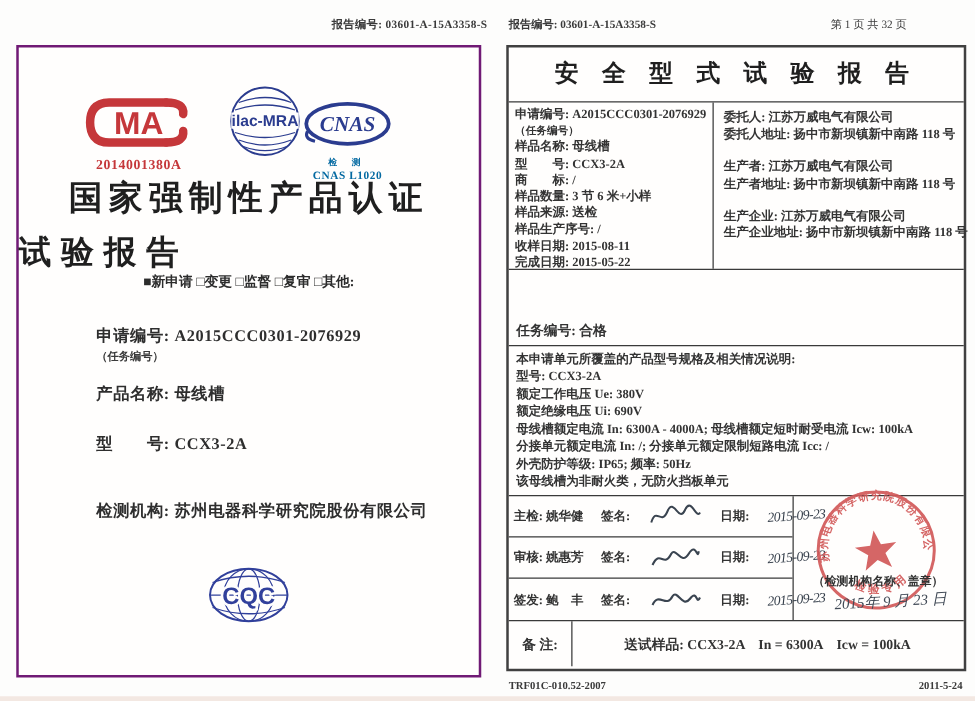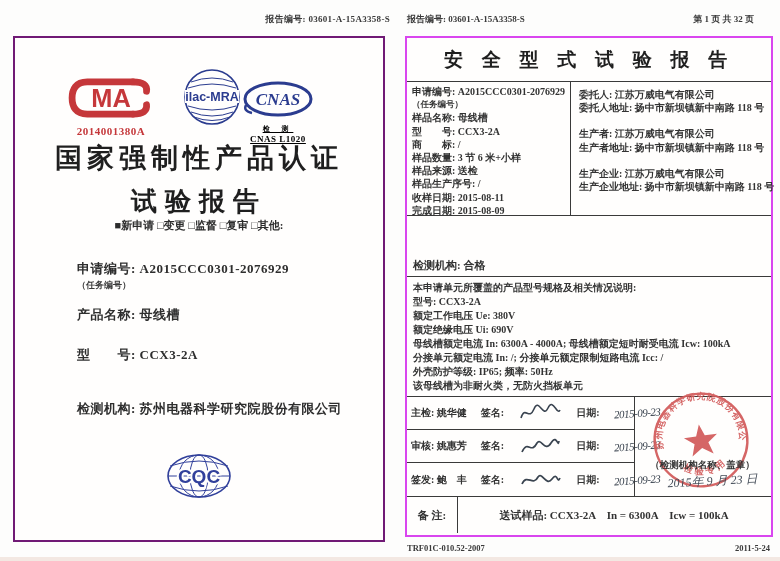--- a/index.html
+++ b/index.html
@@ -8,34 +8,34 @@
   .abs{position:absolute;}
   .scan-edge{position:absolute;left:0;right:0;bottom:0;height:4px;background:#f3e8e2;}
 
   
   .lp-repno{top:13px;left:230px;width:160px;font-size:9px;font-weight:bold;color:#3a3a3a;letter-spacing:.3px;text-align:right;}
   .lp-box{left:13px;top:36px;width:368px;height:502px;border:2px solid #701a75;background:#fffefd;}
   .lp-logos{left:0;top:34px;width:100%;height:90px;}
   .cma-group{left:46px;top:4px;width:100px;text-align:center;}
   .cma-num{font-size:11px;font-weight:bold;color:#c5373a;letter-spacing:.5px;margin-top:1px;}
   .ilac-group{left:166px;top:-6px;width:62px;}
-  .cnas-group{left:226px;top:8px;width:74px;text-align:center;color:#000000;text-decoration:underline;}
+  .cnas-group{left:226px;top:8px;width:74px;text-align:center;color:#0369a1;}
   .cnas-sub1{font-size:7px;letter-spacing:5px;font-weight:bold;margin-top:0px;}
   .cnas-sub2{font-size:9px;font-weight:bold;letter-spacing:.5px;}
   .lp-title1{left:0;top:102px;width:100%;text-align:center;font-size:27px;font-weight:bold;color:#1f1f1f;letter-spacing:5px;}
-  .lp-title2{left:0;top:146px;width:100%;text-align:center;font-size:26px;font-weight:bold;color:#1f1f1f;letter-spacing:8px;}
+  .lp-title2{left:0;top:146px;width:100%;text-align:left;font-size:26px;font-weight:bold;color:#1f1f1f;letter-spacing:8px;}
   .lp-check{left:0;top:180px;width:100%;text-align:center;font-size:11px;font-weight:bold;color:#2c2c2c;}
   .lp-field{left:62px;font-size:13px;font-weight:bold;color:#2e2e2e;letter-spacing:.5px;}
   .lp-note{left:62px;font-size:9px;font-weight:bold;color:#3a3a3a;}
   .cqc-wrap{left:0;top:412px;width:100%;text-align:center;}
 
   
   .rp-repno{top:13px;left:407px;font-size:9px;font-weight:bold;color:#3a3a3a;}
-  .rp-page{top:13px;left:604px;width:150px;text-align:right;font-size:9px;font-weight:bold;color:#3a3a3a;}
-  .rp-table{left:405px;top:36px;width:364px;height:497px;border:2px solid #d946ef;background:#fffefd;}
+  .rp-page{top:13px;left:620px;width:150px;text-align:center;font-size:9px;font-weight:normal;color:#3a3a3a;}
+  .rp-table{left:405px;top:36px;width:364px;height:497px;border:2px solid #404040;background:#fffefd;}
   .row{position:absolute;left:0;width:100%;box-sizing:border-box;border-bottom:1.5px solid #3a3a3a;}
   .rp-title{top:0;height:44px;line-height:44px;text-align:center;font-size:19px;font-weight:bold;color:#1f1f1f;letter-spacing:7px;}
   .rp-info{top:44px;height:134px;}
   .col-l{position:absolute;left:0;top:0;bottom:0;width:164px;border-right:1.5px solid #3a3a3a;padding:3px 5px;box-sizing:border-box;}
   .col-r{position:absolute;left:164px;top:0;bottom:0;right:0;padding:6px 8px;box-sizing:border-box;}
   .ln{font-size:10px;font-weight:bold;line-height:13.2px;color:#333;white-space:nowrap;}
   .grp{margin-bottom:13px;}
   .rp-std{top:178px;height:39px;padding:4px 6px;}
   .std-txt{font-size:11px;font-weight:bold;line-height:15px;color:#333;}
   .rp-concl{top:217px;height:22px;line-height:21px;padding:0 6px;font-size:11px;font-weight:bold;color:#333;}
@@ -141,40 +141,40 @@
       <div class="col-l">
         <div class="ln">申请编号: A2015CCC0301-2076929</div>
         <div class="ln" style="font-size:8.5px;">（任务编号）</div>
         <div class="ln">样品名称: 母线槽</div>
         <div class="ln">型　　号: CCX3-2A</div>
         <div class="ln">商　　标: /</div>
         <div class="ln">样品数量: 3 节 6 米+小样</div>
         <div class="ln">样品来源: 送检</div>
         <div class="ln">样品生产序号: /</div>
         <div class="ln">收样日期: 2015-08-11</div>
-        <div class="ln">完成日期: 2015-08-09</div>
+        <div class="ln">完成日期: 2015-05-22</div>
       </div>
       <div class="col-r">
         <div class="grp">
           <div class="ln">委托人: 江苏万威电气有限公司</div>
           <div class="ln">委托人地址: 扬中市新坝镇新中南路 118 号</div>
         </div>
         <div class="grp">
           <div class="ln">生产者: 江苏万威电气有限公司</div>
           <div class="ln">生产者地址: 扬中市新坝镇新中南路 118 号</div>
         </div>
         <div>
           <div class="ln">生产企业: 江苏万威电气有限公司</div>
           <div class="ln">生产企业地址: 扬中市新坝镇新中南路 118 号</div>
         </div>
       </div>
     </div>
 
 
-    <div class="row rp-concl">检测机构: 合格</div>
+    <div class="row rp-concl">任务编号: 合格</div>
 
     <div class="row rp-cover">
       <div class="cv">本申请单元所覆盖的产品型号规格及相关情况说明:</div>
       <div class="cv">型号: CCX3-2A</div>
       <div class="cv">额定工作电压 Ue: 380V</div>
       <div class="cv">额定绝缘电压 Ui: 690V</div>
       <div class="cv">母线槽额定电流 In: 6300A - 4000A; 母线槽额定短时耐受电流 Icw: 100kA</div>
       <div class="cv">分接单元额定电流 In: /; 分接单元额定限制短路电流 Icc: /</div>
       <div class="cv">外壳防护等级: IP65; 频率: 50Hz</div>
       <div class="cv">该母线槽为非耐火类，无防火挡板单元</div>

